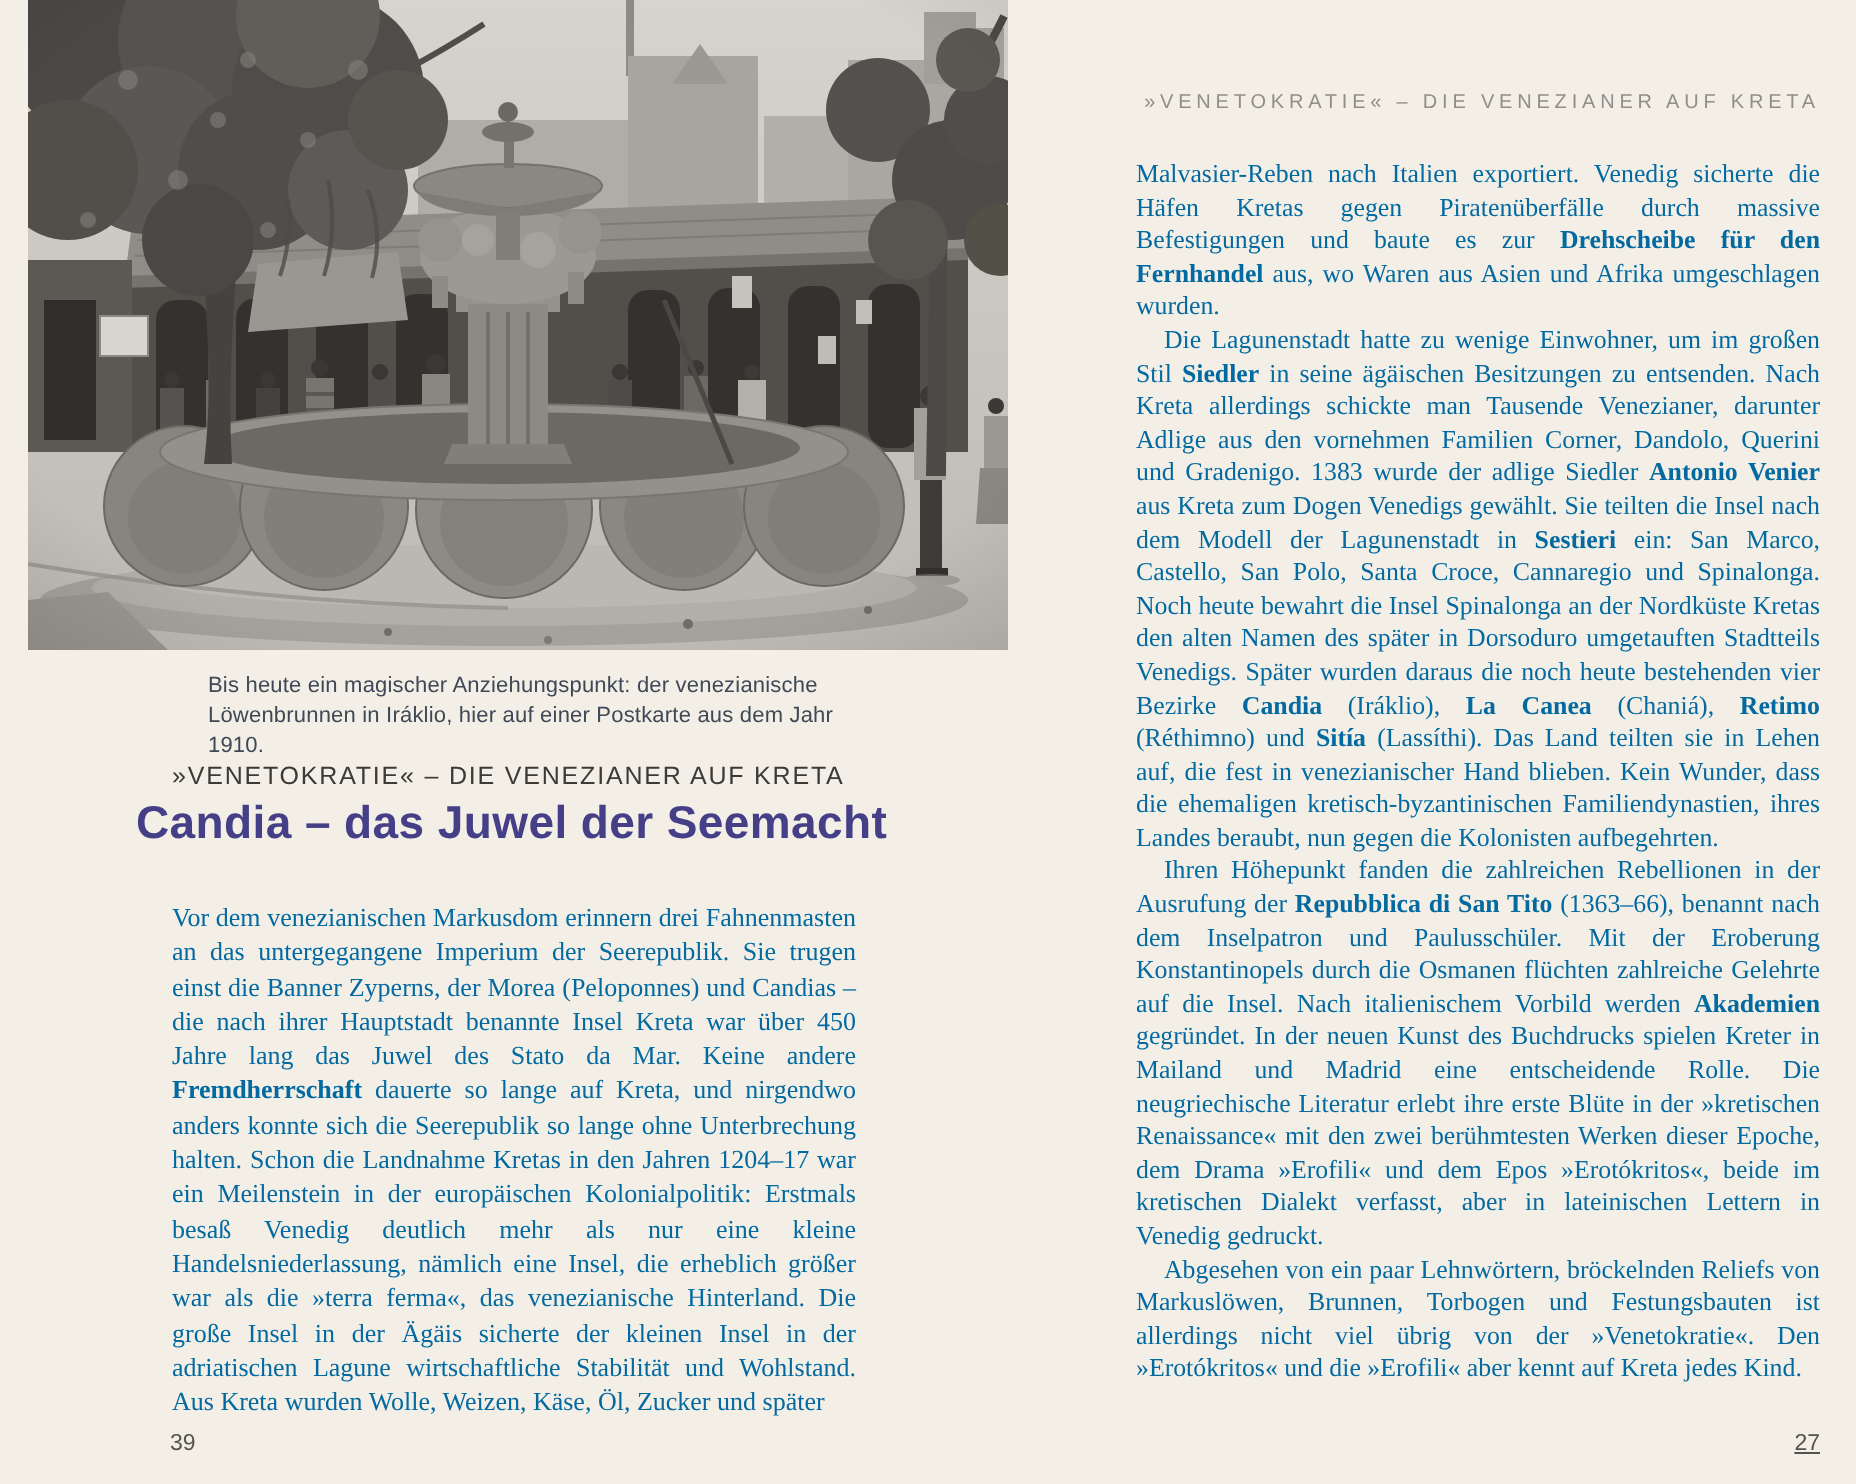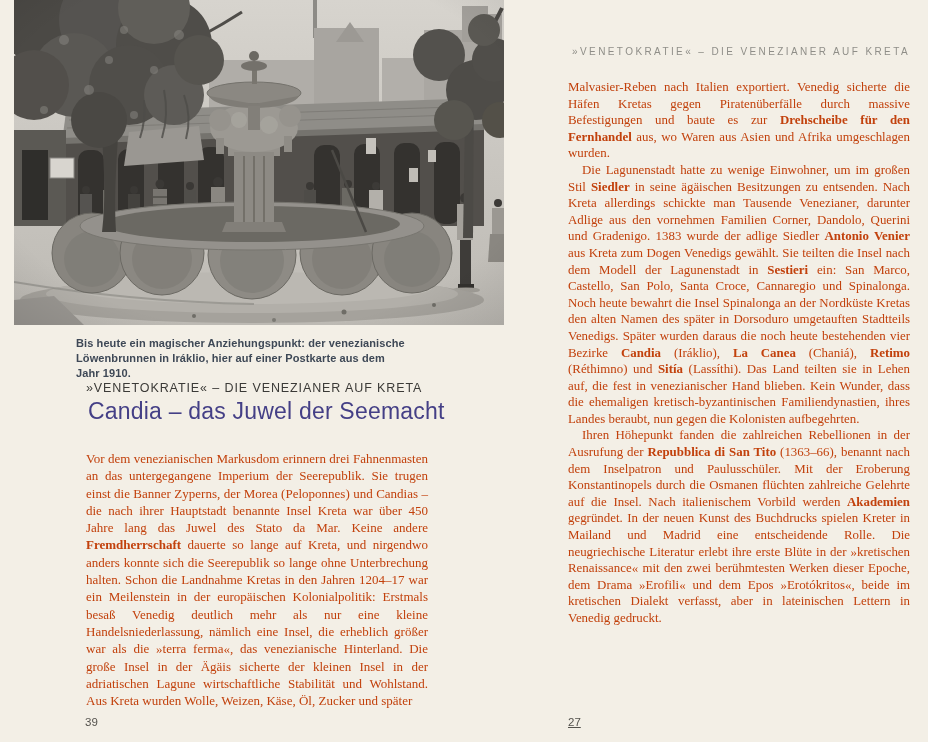--- a/index.html
+++ b/index.html
@@ -5,48 +5,48 @@
   html,body{margin:0;padding:0;}
   body{
     width:928px;height:742px;position:relative;overflow:hidden;
     background:#f3efe6;
     font-family:"Liberation Sans",sans-serif;
   }
   .spread{position:absolute;inset:0;}
   .photo{position:absolute;left:14px;top:0;width:490px;height:325px;}
   .photo svg{display:block;width:100%;height:100%;}
   .caption{
-    position:absolute;left:76px;top:336px;width:334px;
-    font-size:11px;line-height:15px;font-weight:700;
+    position:absolute;left:104px;top:336px;width:334px;
+    font-size:11px;line-height:15px;font-weight:400;
     color:#3e4856;letter-spacing:.1px;
   }
   .kicker{
     position:absolute;left:86px;top:381px;width:380px;
     font-size:12.5px;letter-spacing:.9px;color:#3b3a37;font-weight:500;
   }
   .title{
-    position:absolute;left:88px;top:398px;margin:0;width:420px;
-    font-size:23px;font-weight:400;color:var(--accent,#443f86);letter-spacing:.2px;
+    position:absolute;left:68px;top:398px;margin:0;width:420px;
+    font-size:23px;font-weight:700;color:var(--accent,#443f86);letter-spacing:.2px;
   }
   .body-text{
-    position:absolute;text-align:justify;color:#c2410c;
+    position:absolute;text-align:justify;color:#0369a1;
     font-family:"Liberation Serif","DejaVu Serif",serif;
   }
   .left-body{left:86px;top:450px;width:342px;font-size:13px;line-height:17.3px;}
   .right-body{left:568px;top:79px;width:342px;font-size:12.9px;line-height:16.6px;}
   .para{margin:0;padding:0;}
   .para.indent{text-indent:14px;}
   .b{font-weight:700;}
   .running-header{
     position:absolute;left:568px;top:46px;width:342px;text-align:right;
     font-size:10px;letter-spacing:2.4px;color:#8f8e88;white-space:nowrap;
   }
   .pagenum{position:absolute;font-size:11.5px;color:#54524d;}
   .pagenum-left{left:85px;top:716px;}
-  .pagenum-right{left:568px;top:716px;width:342px;text-align:left;text-decoration:underline;}
+  .pagenum-right{left:568px;top:716px;width:342px;text-align:right;text-decoration:underline;}
 </style>
 </head>
 <body>
 
 <div class="spread">
 
   <div>
 
     <div class="photo">
       <svg viewBox="0 0 490 325" preserveAspectRatio="none">
@@ -242,17 +242,18 @@
       </div>
     <div class="pagenum pagenum-left">39</div>
   </div>
 
   <div>
     <div class="running-header">»VENETOKRATIE« – DIE VENEZIANER AUF KRETA</div>
     <div class="body-text right-body">
         <p class="para"><span>Malvasier-Reben nach Italien exportiert. Venedig sicherte die Häfen Kretas gegen Piratenüberfälle durch massive Befestigungen und baute es zur </span><span class="b">Drehscheibe für den Fernhandel</span><span> aus, wo Waren aus Asien und Afrika umgeschlagen wurden.</span></p>
         <p class="para indent"><span>Die Lagunenstadt hatte zu wenige Einwohner, um im großen Stil </span><span class="b">Siedler</span><span> in seine ägäischen Besitzungen zu entsenden. Nach Kreta allerdings schickte man Tausende Venezianer, darunter Adlige aus den vornehmen Familien Corner, Dandolo, Querini und Gradenigo. 1383 wurde der adlige Siedler </span><span class="b">Antonio Venier</span><span> aus Kreta zum Dogen Venedigs gewählt. Sie teilten die Insel nach dem Modell der Lagunenstadt in </span><span class="b">Sestieri</span><span> ein: San Marco, Castello, San Polo, Santa Croce, Cannaregio und Spinalonga. Noch heute bewahrt die Insel Spinalonga an der Nordküste Kretas den alten Namen des später in Dorsoduro umgetauften Stadtteils Venedigs. Später wurden daraus die noch heute bestehenden vier Bezirke </span><span class="b">Candia</span><span> (Iráklio), </span><span class="b">La Canea</span><span> (Chaniá), </span><span class="b">Retimo</span><span> (Réthimno) und </span><span class="b">Sitía</span><span> (Lassíthi). Das Land teilten sie in Lehen auf, die fest in venezianischer Hand blieben. Kein Wunder, dass die ehemaligen kretisch-byzantinischen Familiendynastien, ihres Landes beraubt, nun gegen die Kolonisten aufbegehrten.</span></p>
         <p class="para indent"><span>Ihren Höhepunkt fanden die zahlreichen Rebellionen in der Ausrufung der </span><span class="b">Repubblica di San Tito</span><span> (1363–66), benannt nach dem Inselpatron und Paulusschüler. Mit der Eroberung Konstantinopels durch die Osmanen flüchten zahlreiche Gelehrte auf die Insel. Nach italienischem Vorbild werden </span><span class="b">Akademien</span><span> gegründet. In der neuen Kunst des Buchdrucks spielen Kreter in Mailand und Madrid eine entscheidende Rolle. Die neugriechische Literatur erlebt ihre erste Blüte in der »kretischen Renaissance« mit den zwei berühmtesten Werken dieser Epoche, dem Drama »Erofili« und dem Epos »Erotókritos«, beide im kretischen Dialekt verfasst, aber in lateinischen Lettern in Venedig gedruckt.</span></p>
+        <p class="para indent"><span>Abgesehen von ein paar Lehnwörtern, bröckelnden Reliefs von Markuslöwen, Brunnen, Torbogen und Festungsbauten ist allerdings nicht viel übrig von der »Venetokratie«. Den »Erotókritos« und die »Erofili« aber kennt auf Kreta jedes Kind.</span></p>
       </div>
     <div class="pagenum pagenum-right">27</div>
   </div>
 
 </div>
 
 </body></html>

